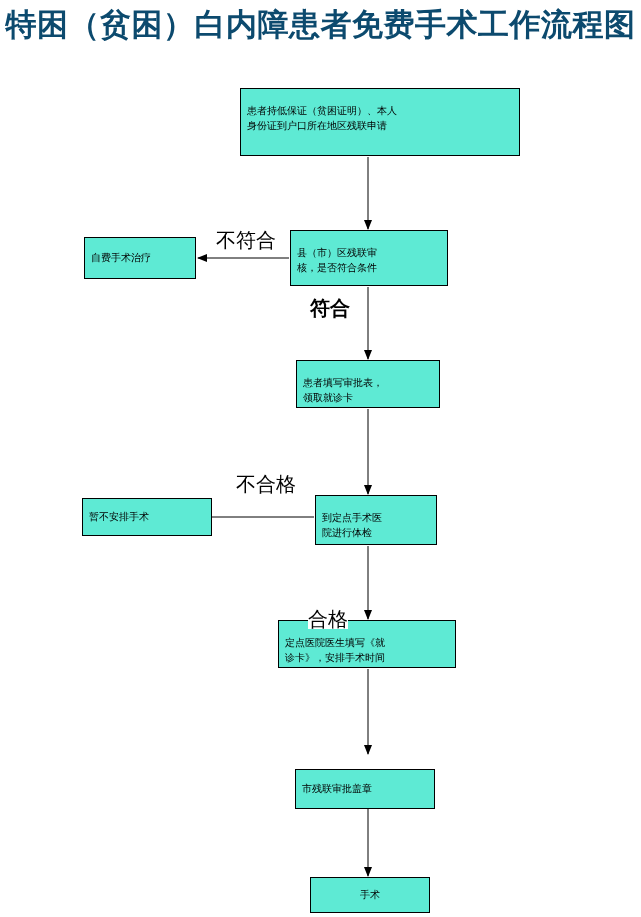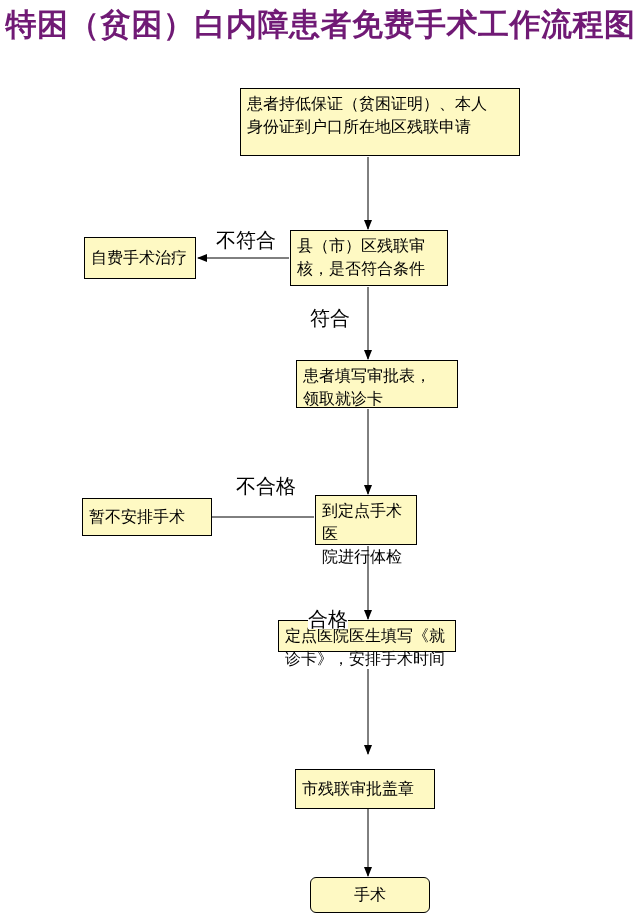--- a/index.html
+++ b/index.html
@@ -19,42 +19,42 @@
   .title {
     position: absolute;
     left: 0;
     top: 4px;
     width: 641px;
     margin: 0;
     text-align: center;
     font-size: 31px;
     font-weight: bold;
     letter-spacing: 0.5px;
-    color: #701a75;
+    color: #0c4a6e;
     white-space: nowrap;
   }
   .arrows {
     position: absolute;
     left: 0;
     top: 0;
     width: 641px;
     height: 917px;
   }
   .arrows line {
     stroke: #000000;
     stroke-width: 1;
   }
   .box {
     position: absolute;
     box-sizing: border-box;
     border: 1px solid #000000;
-    background: #fef9c3;
-    font-size: 16px;
+    background: #5eead4;
+    font-size: 10px;
     line-height: 1.45;
-    padding: 3px 6px;
+    padding: 15px 6px;
     white-space: pre-line;
     text-align: left;
   }
   .box.vcenter {
     display: flex;
     align-items: center;
   }
   .box.hcenter {
     display: flex;
     align-items: center;
@@ -93,36 +93,36 @@
   </svg>
 
   <div class="box" style="left:240px; top:88px; width:280px; height:68px;">患者持低保证（贫困证明）、本人
 身份证到户口所在地区残联申请</div>
 
   <div class="box" style="left:290px; top:230px; width:158px; height:56px;">县（市）区残联审
 核，是否符合条件</div>
 
   <div class="box vcenter" style="left:84px; top:237px; width:112px; height:42px;">自费手术治疗</div>
 
-  <div class="box" style="left:296px; top:360px; width:162px; height:48px;">患者填写审批表，
+  <div class="box" style="left:296px; top:360px; width:144px; height:48px;">患者填写审批表，
 领取就诊卡</div>
 
-  <div class="box" style="left:315px; top:495px; width:102px; height:50px;">到定点手术医
+  <div class="box" style="left:315px; top:495px; width:122px; height:50px;">到定点手术医
 院进行体检</div>
 
   <div class="box vcenter" style="left:82px; top:498px; width:130px; height:38px;">暂不安排手术</div>
 
-  <div class="box" style="left:278px; top:620px; width:178px; height:32px;">定点医院医生填写《就
+  <div class="box" style="left:278px; top:620px; width:178px; height:48px;">定点医院医生填写《就
 诊卡》，安排手术时间</div>
 
   <div class="box vcenter" style="left:295px; top:769px; width:140px; height:40px;">市残联审批盖章</div>
 
-  <div class="box hcenter" style="left:310px; top:877px; width:120px; height:36px;border-radius:6px;">手术</div>
+  <div class="box hcenter" style="left:310px; top:877px; width:120px; height:36px;">手术</div>
 
   <div class="edge-label" style="left:216px; top:230px;">不符合</div>
 
-  <div class="edge-label" style="left:310px; top:308px;">符合</div>
+  <div class="edge-label" style="left:310px; top:298px;font-weight:bold;">符合</div>
 
-  <div class="edge-label" style="left:236px; top:476px;">不合格</div>
+  <div class="edge-label" style="left:236px; top:476px;font-family:Liberation Mono, monospace;">不合格</div>
 
   <div class="edge-label" style="left:308px; top:609px;">合格</div>
 
 </div>
 
 </body></html>

